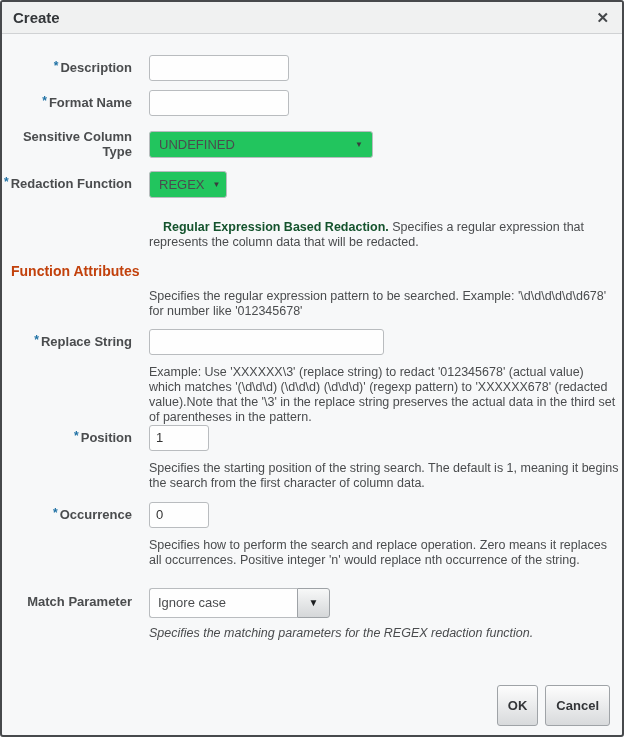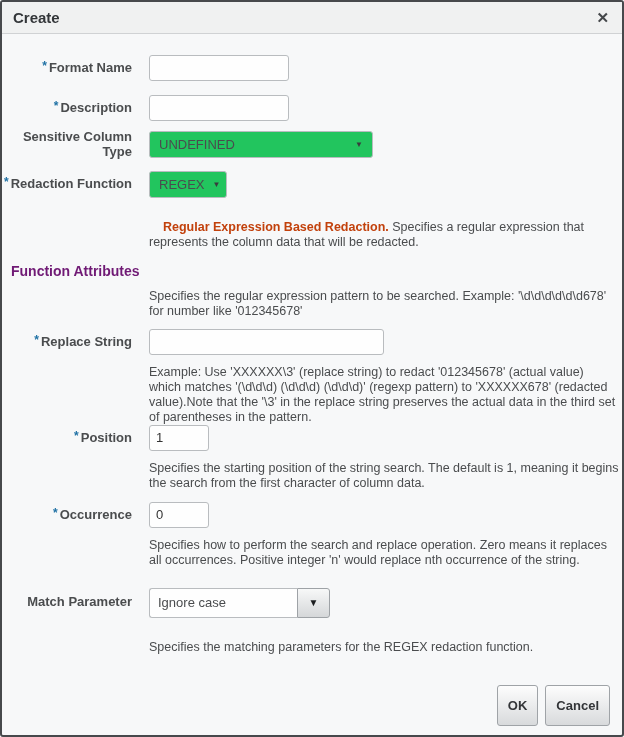--- a/index.html
+++ b/index.html
@@ -84,39 +84,39 @@
     display: flex; align-items: center; justify-content: center;
     font-size: 10px; color: #1b1d1f;
     cursor: pointer;
   }
 
   .help {
     margin-left: 147px; width: 470px;
     font-size: 12.5px; color: #4a4c4e;
     line-height: 15px;
   }
-  .b { font-weight: bold; color: #c2410c; padding-left: 14px; }
+  .b { font-weight: bold; color: #14532d; padding-left: 14px; }
 
   .section {
-    font-size: 14px; font-weight: bold; color: #701a75;
+    font-size: 14px; font-weight: bold; color: #c2410c;
     margin: 13px 0 0 9px;
   }
 
   
   .m-fmt   { margin-bottom: 14px; }
   .m-desc  { margin-bottom: 9px;  }
   .m-sct   { margin-bottom: 11px; }
   .mt-helprf { margin-top: 22px; }
   .mt-pattern { margin-top: 30px; }
   .mt-help { margin-top: 10px; }
   .mt-replace { margin-top: 10px; }
   .mt-pos { }
   .mt-occ { margin-top: 11px; }
   .mt-match { margin-top: 20px; }
-  .mt-matchhelp { margin-top: 22px; }
+  .mt-matchhelp { margin-top: 8px; font-style: italic; }
 
   .footer {
     flex: 0 0 auto;
     display: flex; justify-content: flex-end; align-items: center;
     gap: 7px;
     padding: 0 12px 9px 0;
   }
   .btn {
     height: 41px; padding: 0 10px;
     font-family: "Liberation Sans", sans-serif;
@@ -131,27 +131,27 @@
 
 <div class="dialog">
 
   <div class="titlebar">
     <span class="title">Create</span>
     <span class="close">✕</span>
   </div>
 
   <div class="body">
 
+    <div class="row m-desc">
+      <div class="lbl"><span class="req">*</span><span>Description</span></div>
+      <input class="txt w140" value="" style="">
+    </div>
+
     <div class="row m-fmt">
       <div class="lbl"><span class="req">*</span><span>Format Name</span></div>
-      <input class="txt w140" value="" style="">
-    </div>
-
-    <div class="row m-desc">
-      <div class="lbl"><span class="req">*</span><span>Description</span></div>
       <input class="txt w140" value="" style="">
     </div>
 
     <div class="row m-sct">
       <div class="lbl">Sensitive Column Type</div>
       <div class="sel sel-wide">
         <span>UNDEFINED</span>
         <span class="arrow">▼</span>
       </div>
     </div>

